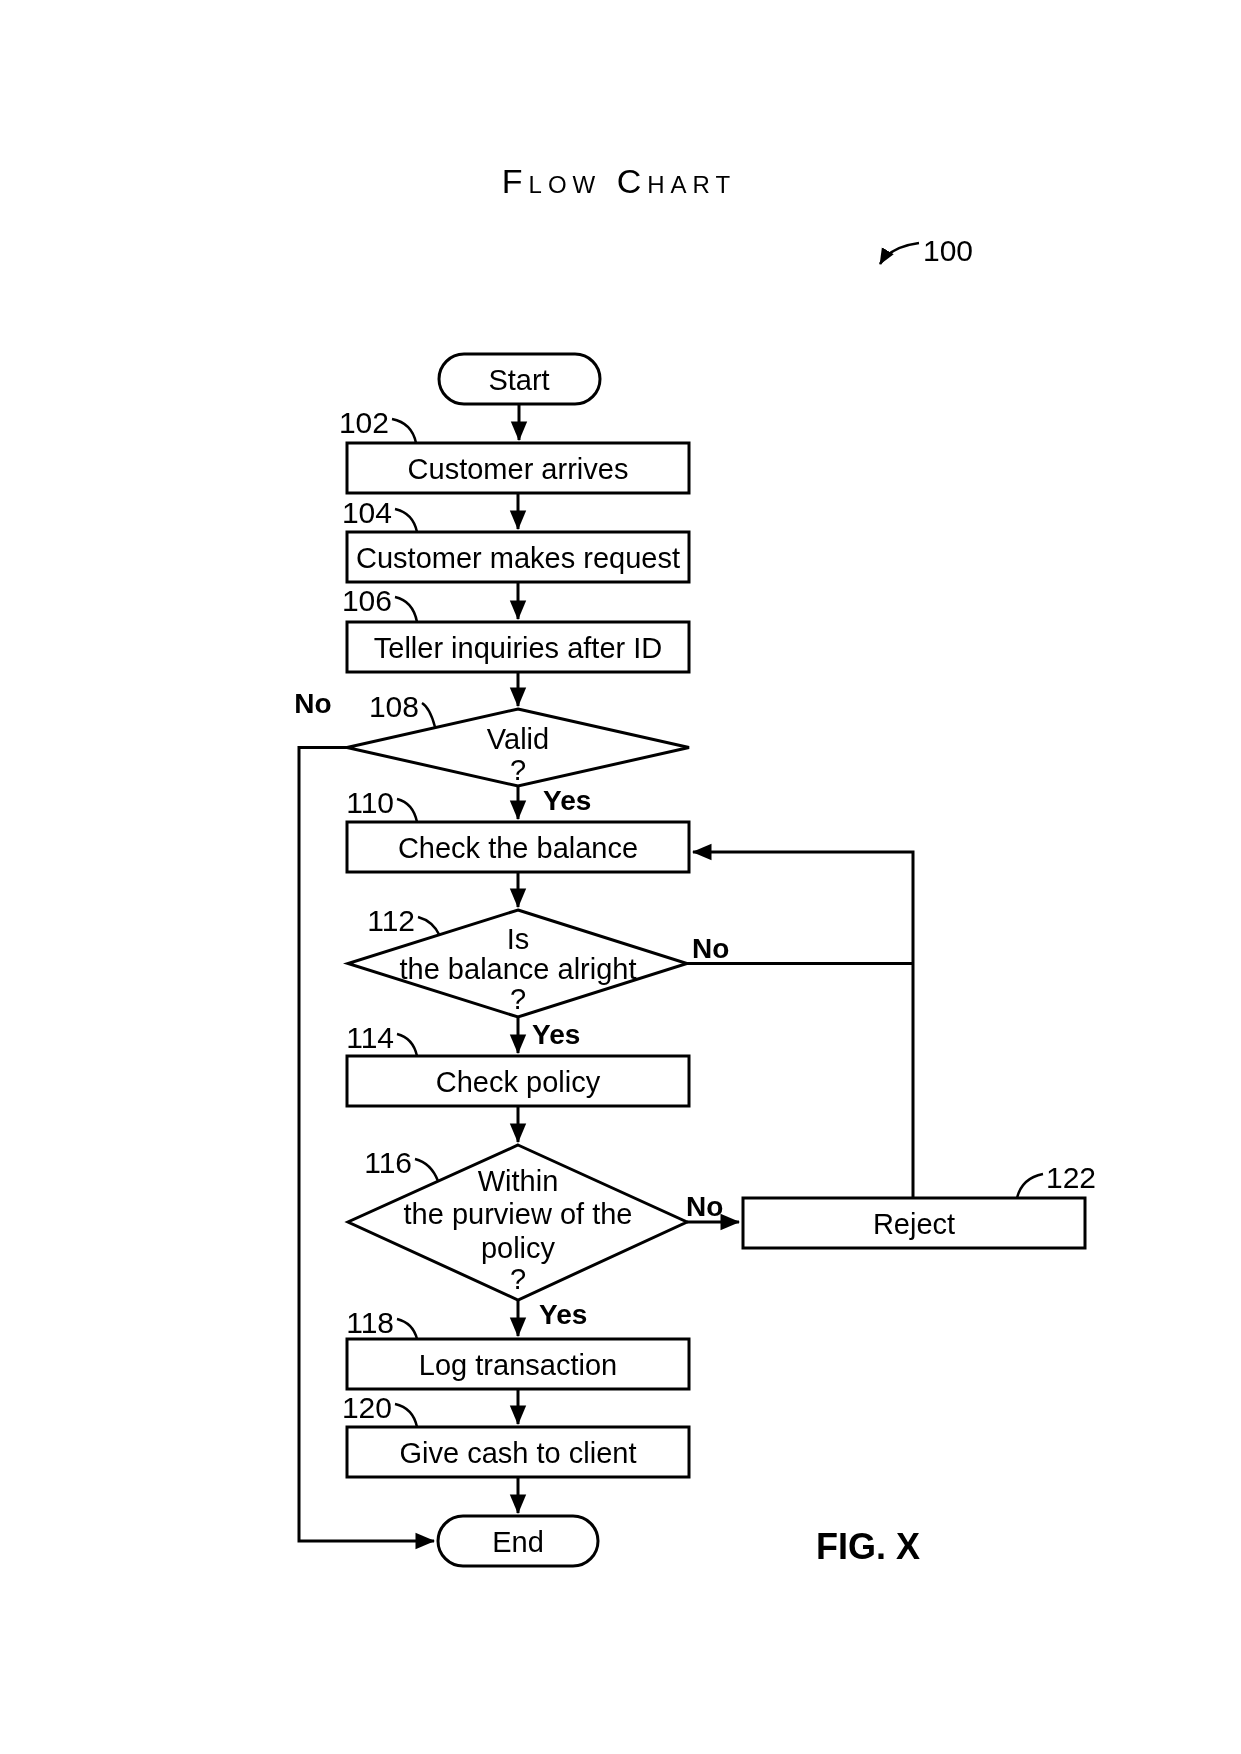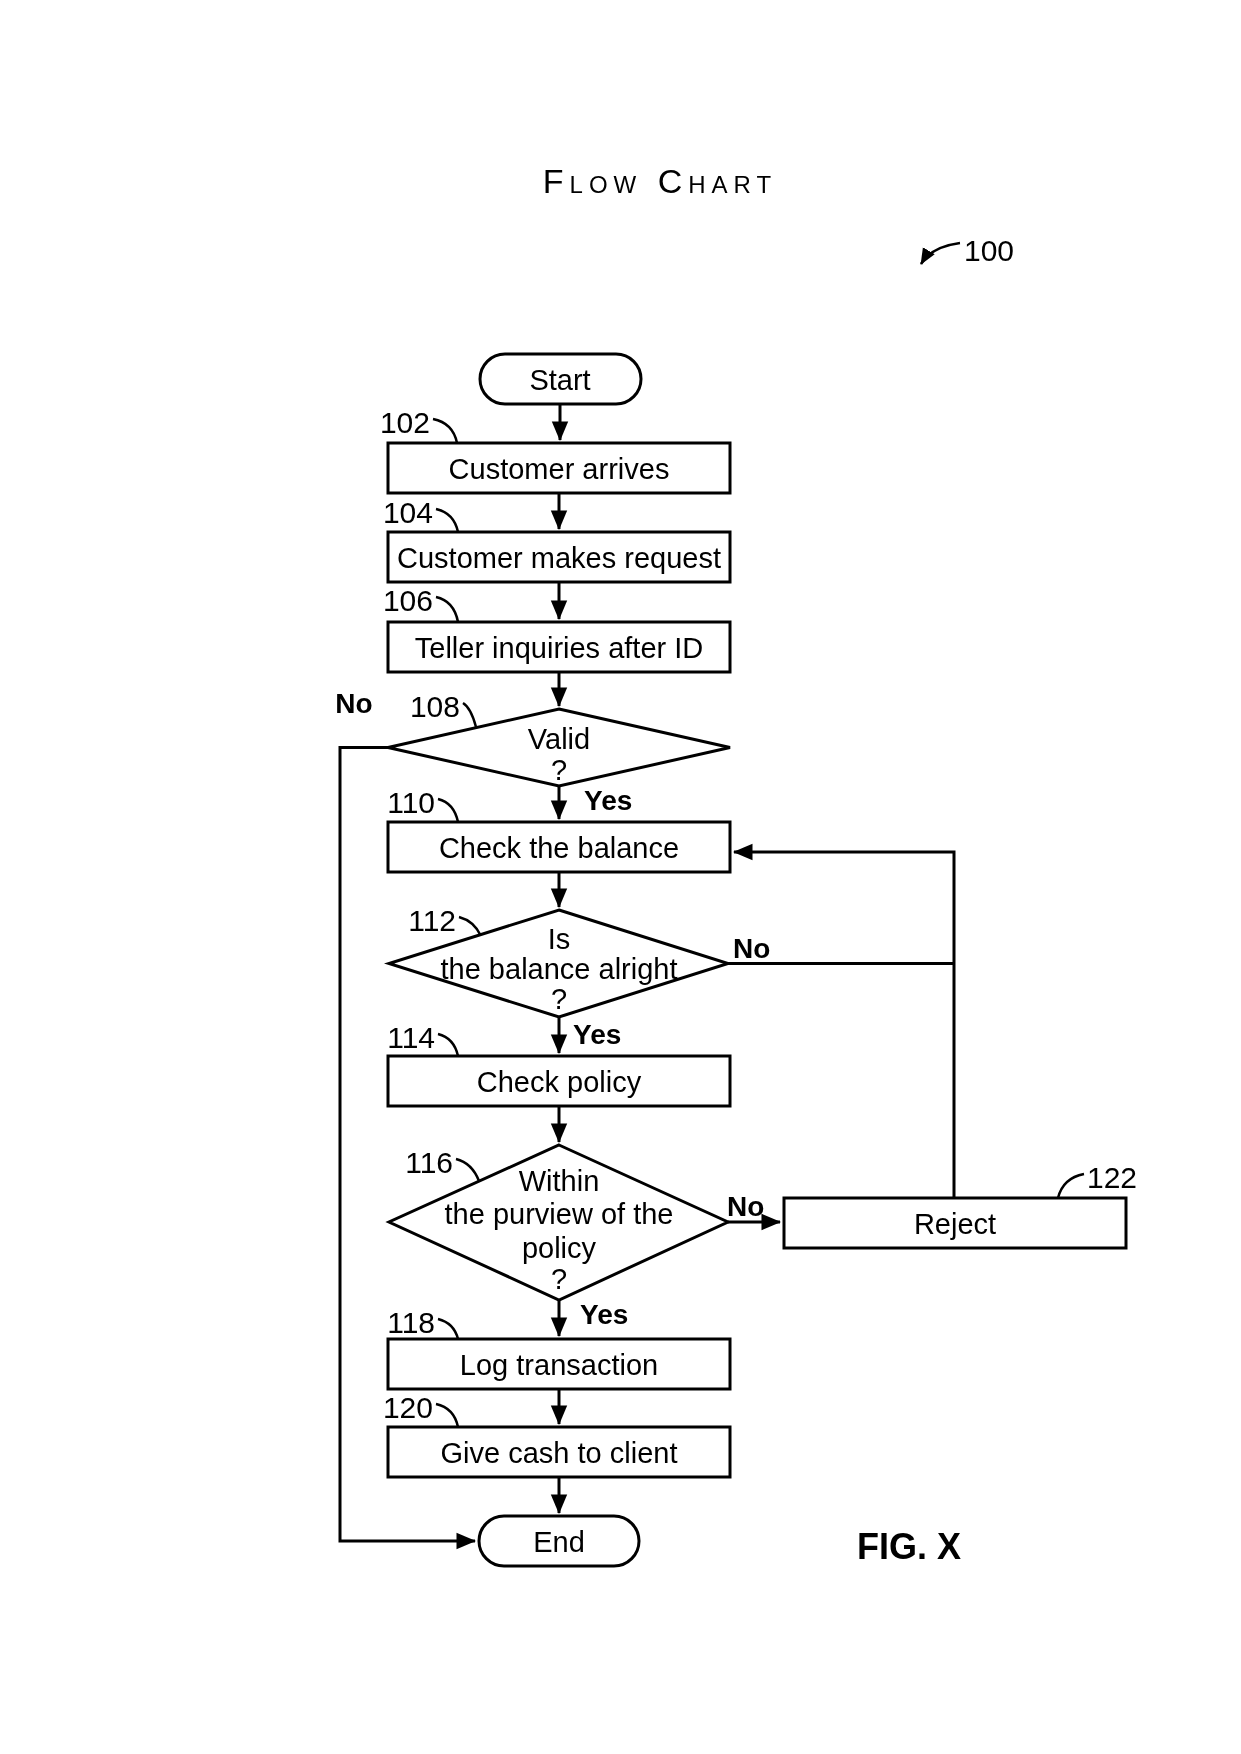--- a/index.html
+++ b/index.html
@@ -2,21 +2,20 @@
 <html><head>
 <meta charset="utf-8">
 <style>
   html, body { margin: 0; padding: 0; background: #ffffff; }
   .page {
     position: relative;
     width: 1033px;
     height: 1754px;
     background: #ffffff;
     font-family: "Liberation Sans", sans-serif;
-    padding-left: 41px;
   }
   svg { display: block; }
   text { fill: #000000; stroke: none; }
   .title-text {
     font-size: 34px;
     font-variant: small-caps;
     letter-spacing: 6px;
   }
   .node-label { font-size: 29px; }
   .ref-num { font-size: 30px; }

